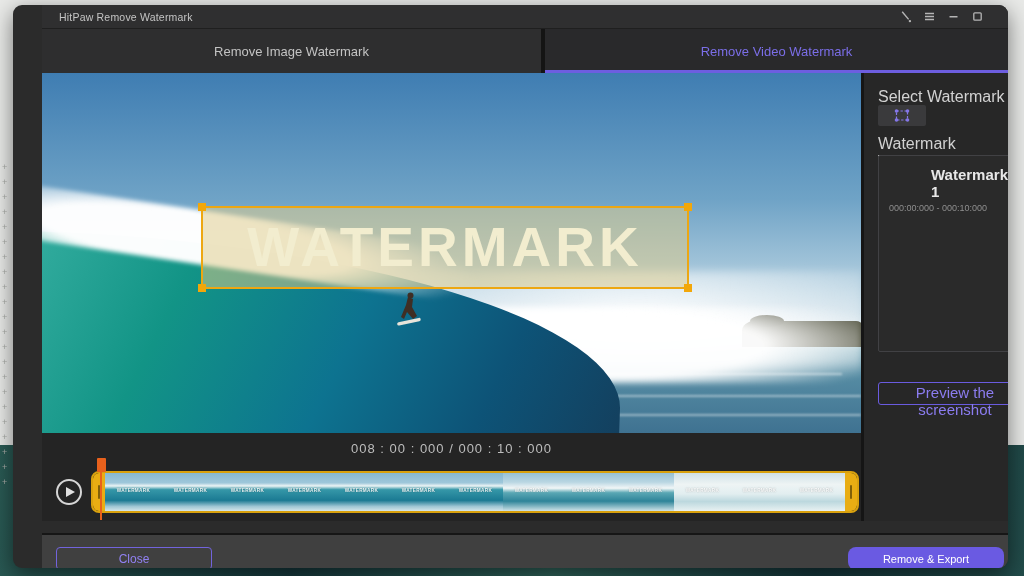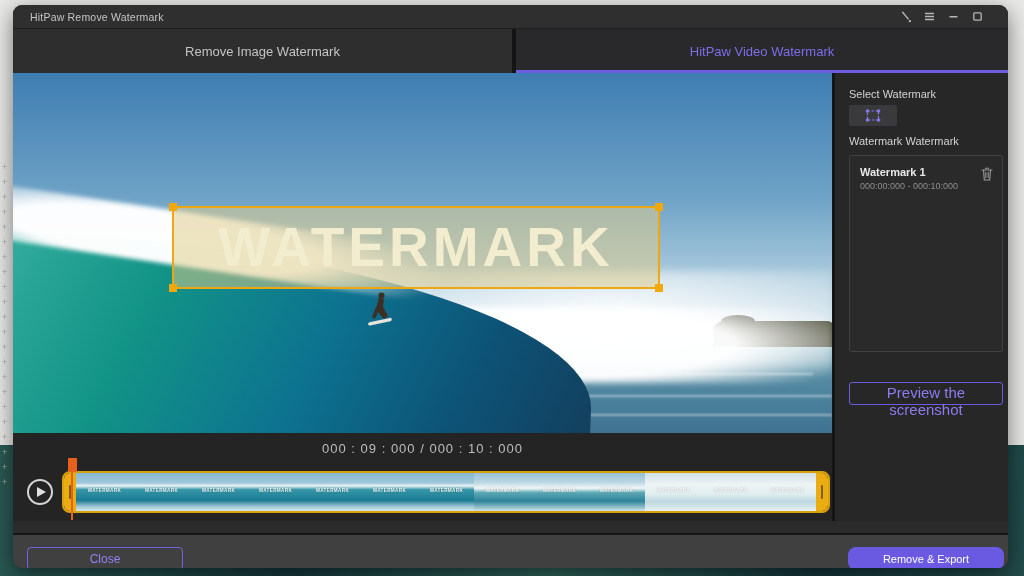--- a/index.html
+++ b/index.html
@@ -8,21 +8,21 @@
 
   
   .desktop-ocean{position:absolute;left:0;right:0;top:445px;bottom:0;
     background:linear-gradient(100deg,#2a5a54 0%,#16383c 30%,#2e6158 55%,#14353a 80%,#224c4a 100%);}
   .ruler-strip{position:absolute;left:0;top:0;width:12px;bottom:0;}
   .ruler-strip .plus{position:absolute;left:2px;font-size:9px;color:#a9aca8;line-height:9px;}
 
   
   .window{position:absolute;left:13px;top:5px;width:995px;height:563px;background:#2b2b2b;
     border-radius:9px;overflow:hidden;display:flex;flex-direction:column;
-    box-shadow:0 6px 22px rgba(0,0,0,.5);}
+    box-shadow:0 6px 22px rgba(0,0,0,.5);padding-left:29px;}
 
   
   .titlebar{height:24px;flex:none;background:#2f2f30;border-bottom:1px solid #1f1f1f;
     display:flex;align-items:center;padding:0 24px 0 17px;}
   .titlebar .title{font-size:10.5px;color:#c4c4c4;letter-spacing:.2px;}
   .tb-icons{margin-left:auto;display:flex;align-items:center;gap:11px;}
   .tb-icon{width:13px;height:13px;display:flex;align-items:center;justify-content:center;cursor:pointer;}
 
   
   .tabbar{height:44px;flex:none;display:flex;background:#ffffff;}
@@ -89,28 +89,28 @@
     transform:scale(.78);font-weight:bold;color:rgba(255,255,255,.9);letter-spacing:.4px;
     text-shadow:0 0 2px rgba(0,0,0,.35);}
   .tA{background:linear-gradient(180deg,#86b7d1 0%,#9ec7da 26%,#ecf4f5 34%,#3597a8 44%,#1b7a93 72%,#9fc6d4 88%,#d4e6ea 100%);}
   .tB{background:linear-gradient(180deg,#97c1d6 0%,#b9d6e2 24%,#f2f7f7 40%,#5aa7b4 52%,#2e8499 74%,#cfe3e8 100%);}
   .tC{background:linear-gradient(180deg,#cfe0e6 0%,#eef4f4 30%,#e2eef0 55%,#bcd8de 75%,#e8f1f2 100%);}
   .playhead-head{position:absolute;left:55px;top:385px;width:9px;height:14px;background:#e8611c;
     border-radius:1px;z-index:6;cursor:grab;}
   .playhead-line{position:absolute;left:58px;top:385px;width:2px;height:62px;background:#e8611c;z-index:5;}
 
   
-  .sp-label{position:absolute;left:14px;font-size:11px;color:#d2d2d2;}
+  .sp-label{position:absolute;left:14px;font-size:16px;color:#d2d2d2;}
   .lbl-select{top:15px;} .lbl-selected{top:62px;}
   .tool-btn{position:absolute;left:14px;top:32px;width:48px;height:21px;background:#3a3a3c;
     border:none;border-radius:2px;display:flex;align-items:center;justify-content:center;cursor:pointer;}
   .list-box{position:absolute;left:14px;top:82px;width:154px;height:197px;border:1px solid #414144;
     background:#2a2a2a;border-radius:2px;}
   .wm-item{display:flex;align-items:flex-start;padding:10px 8px 0 10px;cursor:pointer;}
-  .wm-item-name{font-size:11px;font-weight:bold;color:#e8e8e8;margin-bottom:3px;}
+  .wm-item-name{font-size:15px;font-weight:bold;color:#e8e8e8;margin-bottom:3px;margin-left:42px;}
   .wm-item-range{font-size:9px;color:#8f8f8f;}
   .trash-btn{margin-left:auto;background:none;border:none;padding:0;cursor:pointer;line-height:0;}
   .preview-btn{position:absolute;left:14px;top:309px;width:154px;height:23px;background:transparent;
     border:1px solid #6a5be0;border-radius:3px;color:#8b7cf0;font-size:15px;cursor:pointer;
     font-family:"Liberation Sans",sans-serif;}
 
   
   .footer{height:48px;flex:none;background:#404040;border-top:2px solid #161616;position:relative;margin-top:12px;}
   .close-btn{position:absolute;left:14px;top:12px;width:156px;height:23px;background:transparent;
     border:1px solid #7264dd;border-radius:4px;color:#9181f2;font-size:12px;cursor:pointer;
@@ -176,21 +176,21 @@
       </span>
     </div>
   </div>
 
   <div class="tabbar">
     <div class="tab tab-image">
       <span>Remove Image Watermark</span>
     </div>
     <div class="tab-divider"></div>
     <div class="tab tab-video">
-      <span>HitPaw Video Watermark</span>
+      <span>Remove Video Watermark</span>
     </div>
   </div>
 
   <div class="main">
 
     <div class="left-col">
 
       <div class="video">
         <div class="sky"></div>
         <div class="sea"></div>
@@ -211,21 +211,21 @@
         <div class="wm-box">
           <span class="wm-text">WATERMARK</span>
           <span class="wm-handle h-tl"></span>
           <span class="wm-handle h-tr"></span>
           <span class="wm-handle h-bl"></span>
           <span class="wm-handle h-br"></span>
         </div>
       </div>
 
       <div class="timebar">
-        <span>000 : 09 : 000 / 000 : 10 : 000</span>
+        <span>008 : 00 : 000 / 000 : 10 : 000</span>
       </div>
 
       <div class="timeline">
         <button class="play-btn">
           <span class="play-tri"></span>
         </button>
         <div class="strip">
           <div class="trim" style="border-radius:5px 0 0 5px;"></div>
           <div class="thumbs">
               <div class="thumb tA">

